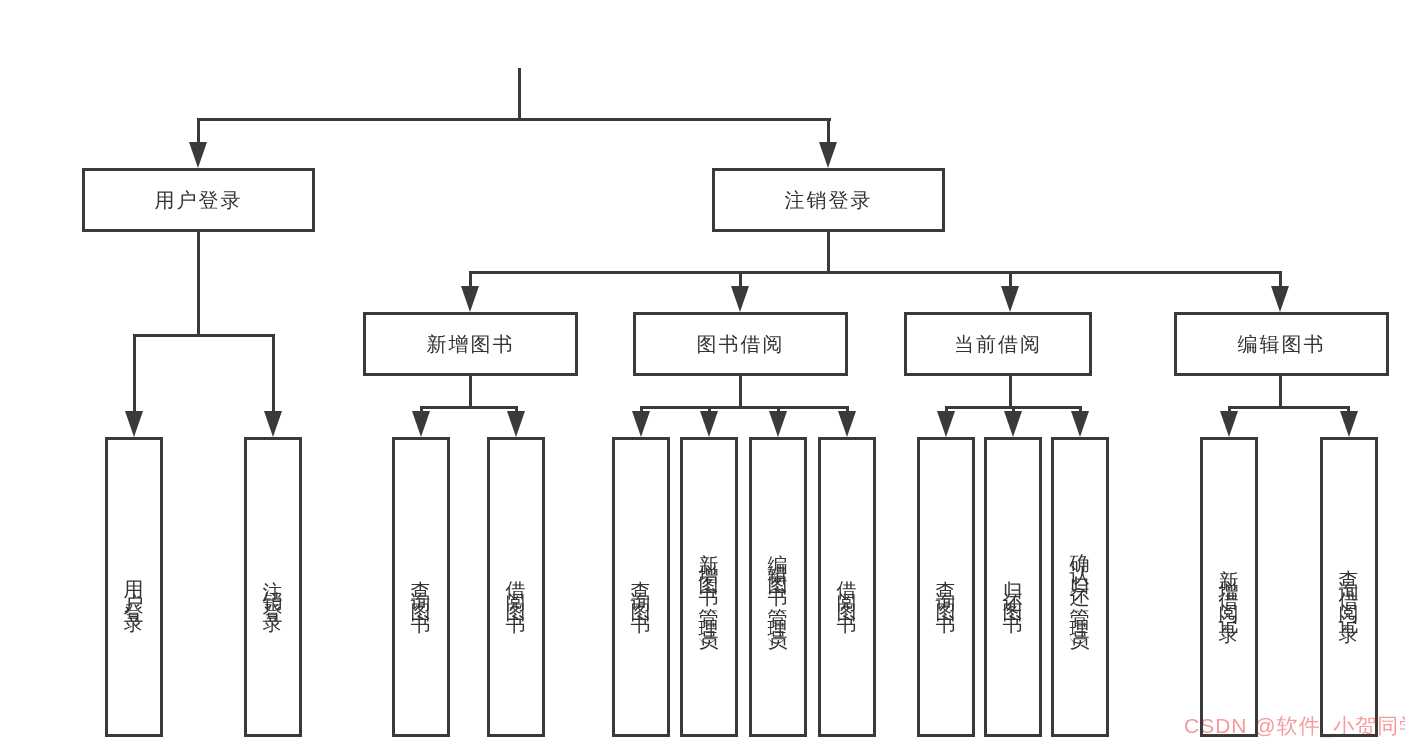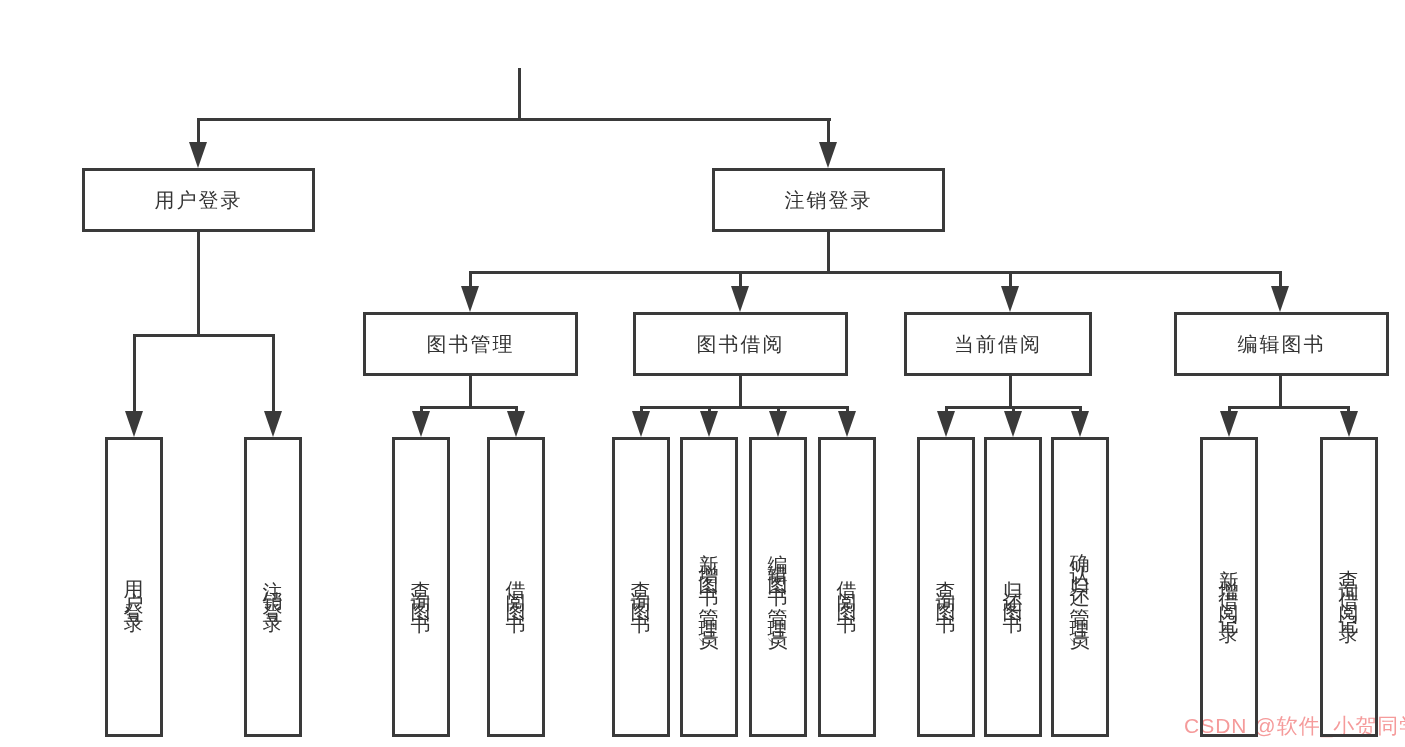--- a/index.html
+++ b/index.html
@@ -135,21 +135,21 @@
 
 
   <div class="node h" style="left:82px;top:168px;width:233px;height:64px">
     <span class="lbl">用户登录</span>
   </div>
   <div class="node h" style="left:712px;top:168px;width:233px;height:64px">
     <span class="lbl">注销登录</span>
   </div>
 
   <div class="node h" style="left:363px;top:312px;width:215px;height:64px">
-    <span class="lbl">图书管理</span>
+    <span class="lbl">新增图书</span>
   </div>
   <div class="node h" style="left:633px;top:312px;width:215px;height:64px">
     <span class="lbl">图书借阅</span>
   </div>
   <div class="node h" style="left:904px;top:312px;width:188px;height:64px">
     <span class="lbl">当前借阅</span>
   </div>
   <div class="node h" style="left:1174px;top:312px;width:215px;height:64px">
     <span class="lbl">编辑图书</span>
   </div>

